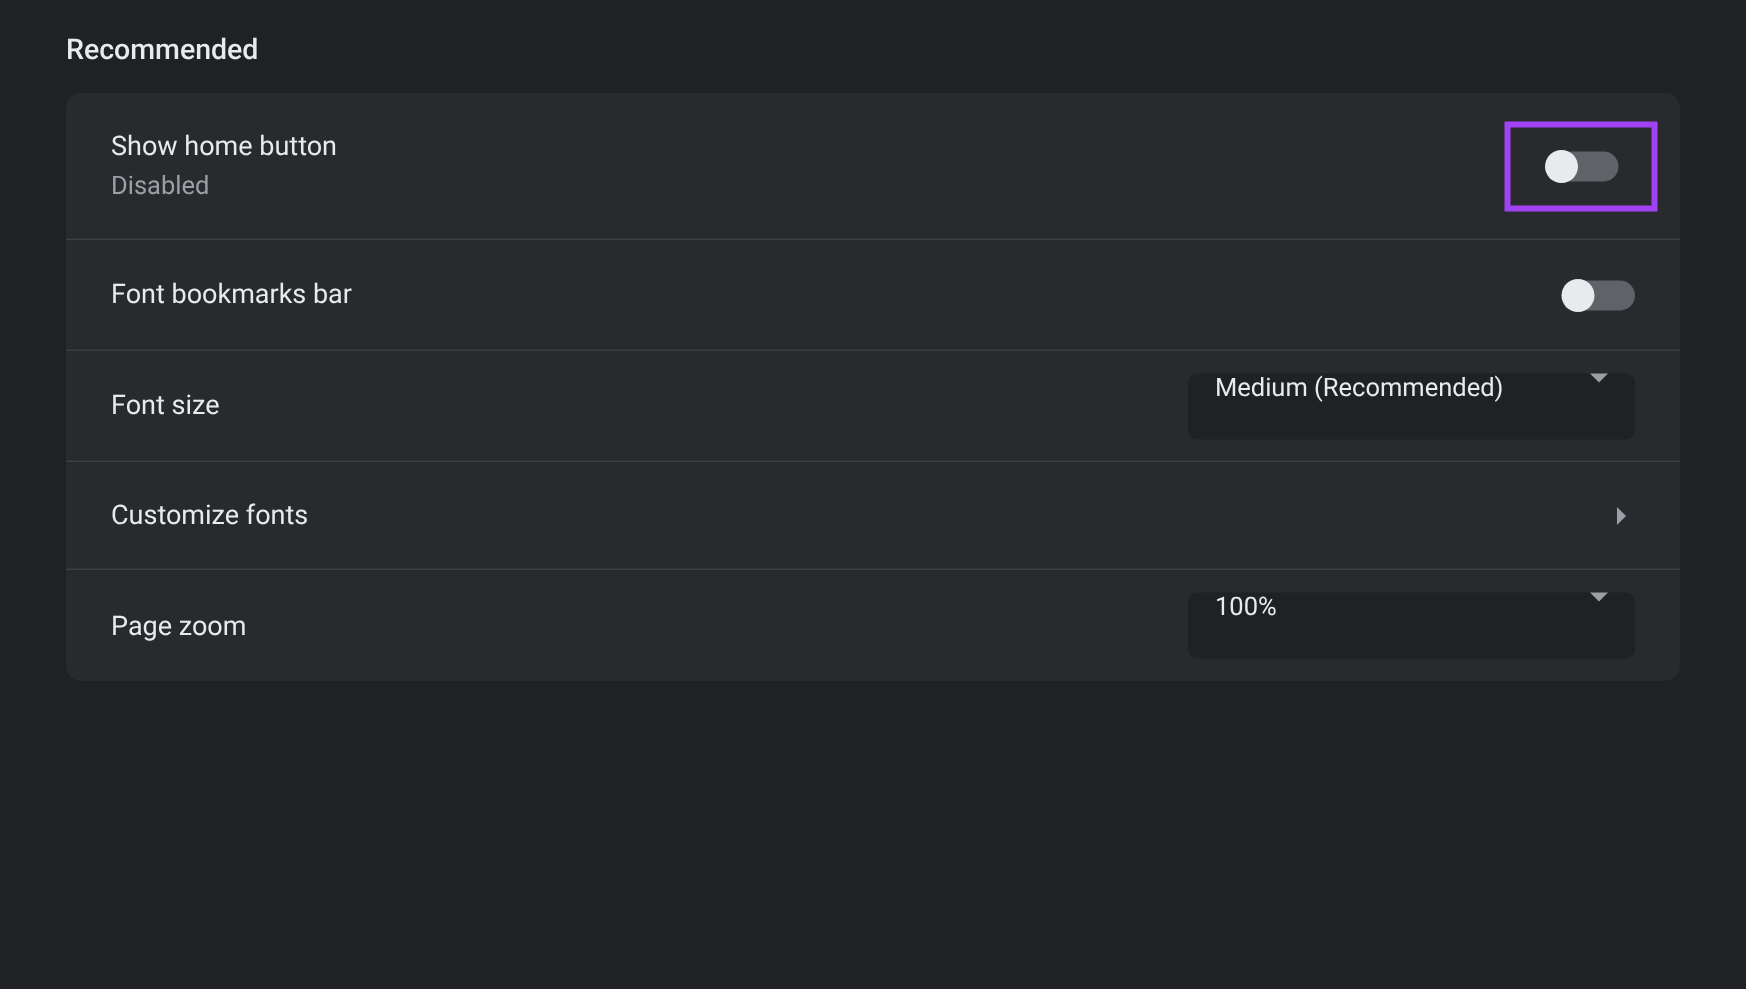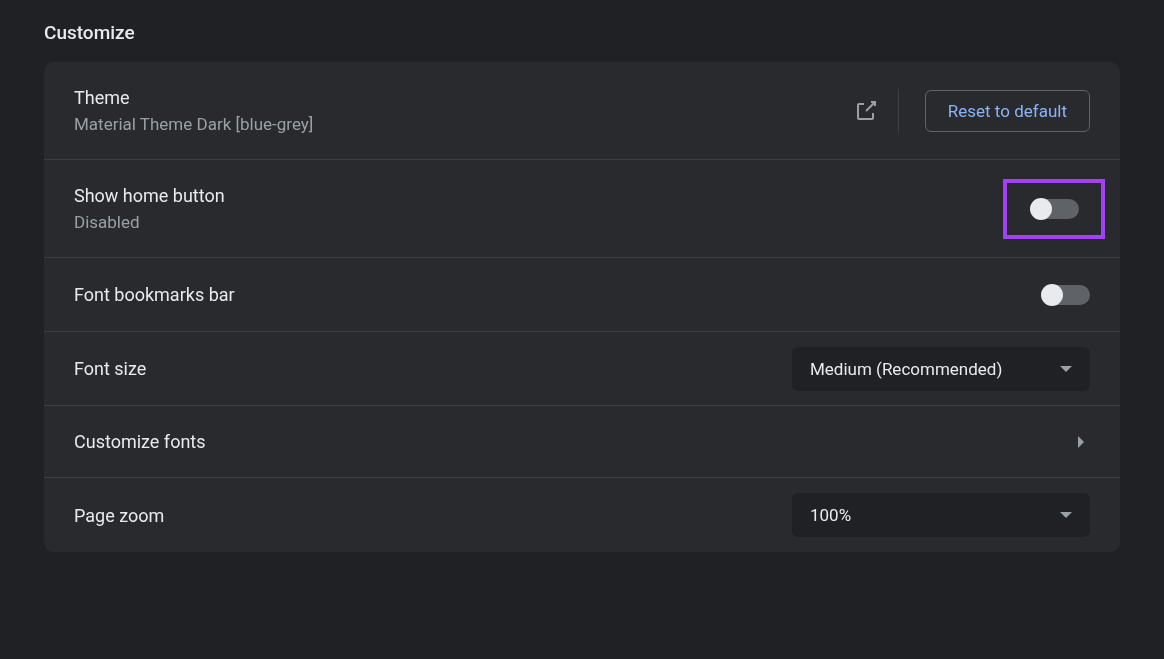--- a/index.html
+++ b/index.html
@@ -109,21 +109,20 @@
     border: 4px solid #a142f4;
     padding: 16px 22px 16px 24px;
     margin-right: -15px;
   }
   .select {
     background: #202124;
     border-radius: 6px;
     padding: 0 18px;
     height: 44px;
     display: flex;
-    align-items: center;
     justify-content: space-between;
     min-width: 298px;
     cursor: pointer;
     font-size: 17px;
     color: #e8eaed;
   }
   .select .caret, .arrow-right {
     width: 0; height: 0;
     display: inline-block;
   }
@@ -137,41 +136,24 @@
     border-top: 6px solid transparent;
     border-bottom: 6px solid transparent;
     border-left: 6px solid #9aa0a6;
     margin-right: 6px;
   }
 </style>
 </head>
 <body>
 
 <div class="section">
-  <h2 class="section-title">Customize</h2>
+  <h2 class="section-title">Recommended</h2>
 
   <div class="card">
 
-    <div class="row row-theme">
-      <div class="left">
-        <div class="label">Theme</div>
-        <div class="sublabel">Material Theme Dark [blue-grey]</div>
-      </div>
-      <div class="right">
-        <span class="launch-icon">
-          <svg width="24" height="24" viewBox="0 0 24 24" fill="none" stroke="currentColor" stroke-width="2">
-            <path d="M17 3h4v4"></path>
-            <path d="M21 3l-9 9"></path>
-            <path d="M19 14v5a1 1 0 0 1-1 1H5a1 1 0 0 1-1-1V6a1 1 0 0 1 1-1h5"></path>
-          </svg>
-        </span>
-        <span class="divider-v"></span>
-        <button class="reset-btn">Reset to default</button>
-      </div>
-    </div>
 
     <div class="row row-home">
       <div class="left">
         <div class="label">Show home button</div>
         <div class="sublabel">Disabled</div>
       </div>
       <div class="right">
         <div class="highlight">
           <div class="toggle">
             <div class="knob"></div>

